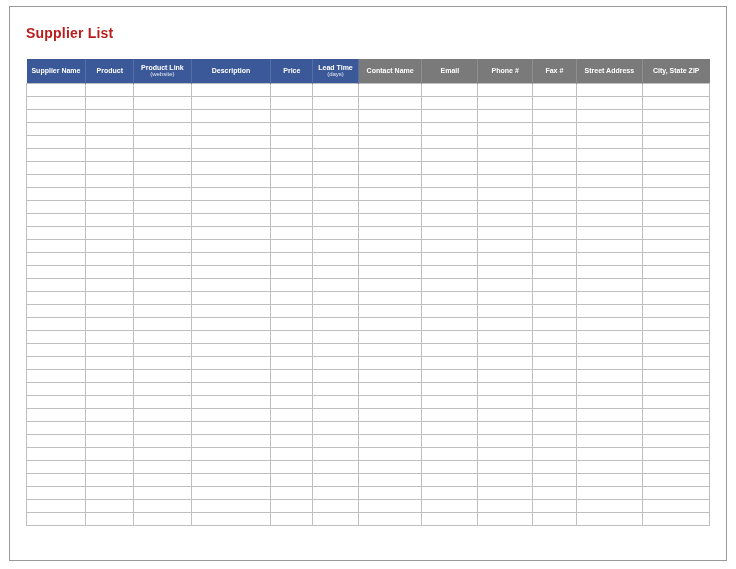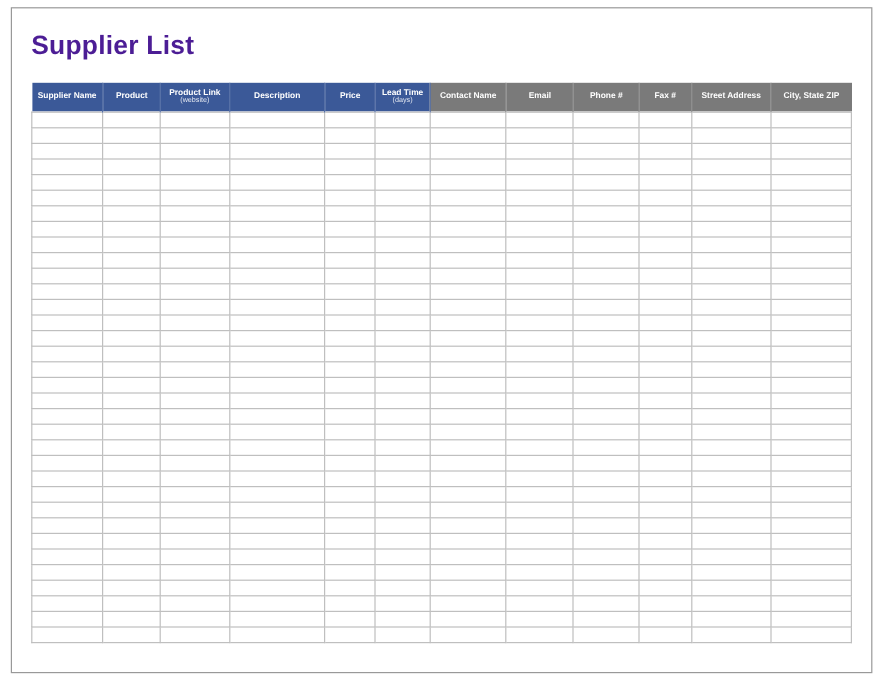--- a/index.html
+++ b/index.html
@@ -13,22 +13,22 @@
   }
   .page {
     border: 1px solid #999;
     width: 718px;
     height: 555px;
     margin: 6px auto 0 auto;
     background: #fff;
     padding: 18px 16px 10px 16px;
   }
   .title {
-    color: #4c1d95;
-    font-size: 22px;
+    color: #b91c1c;
+    font-size: 14px;
     font-weight: bold;
     margin-bottom: 18px;
     letter-spacing: 0.2px;
   }
   .table-wrap {
     width: 100%;
   }
   table {
     border-collapse: collapse;
     width: 100%;

